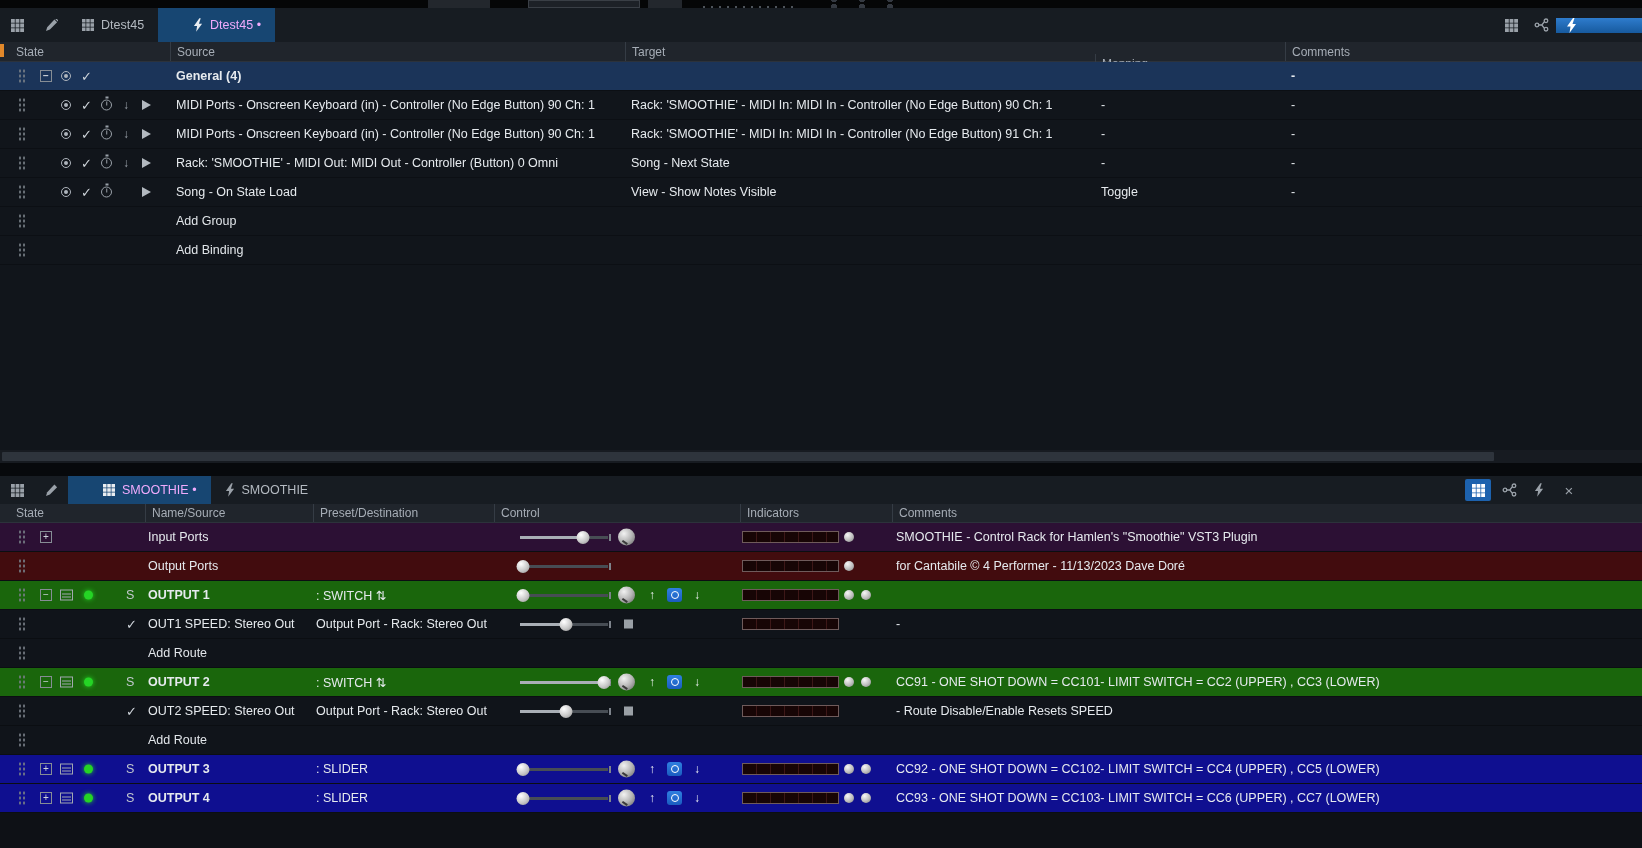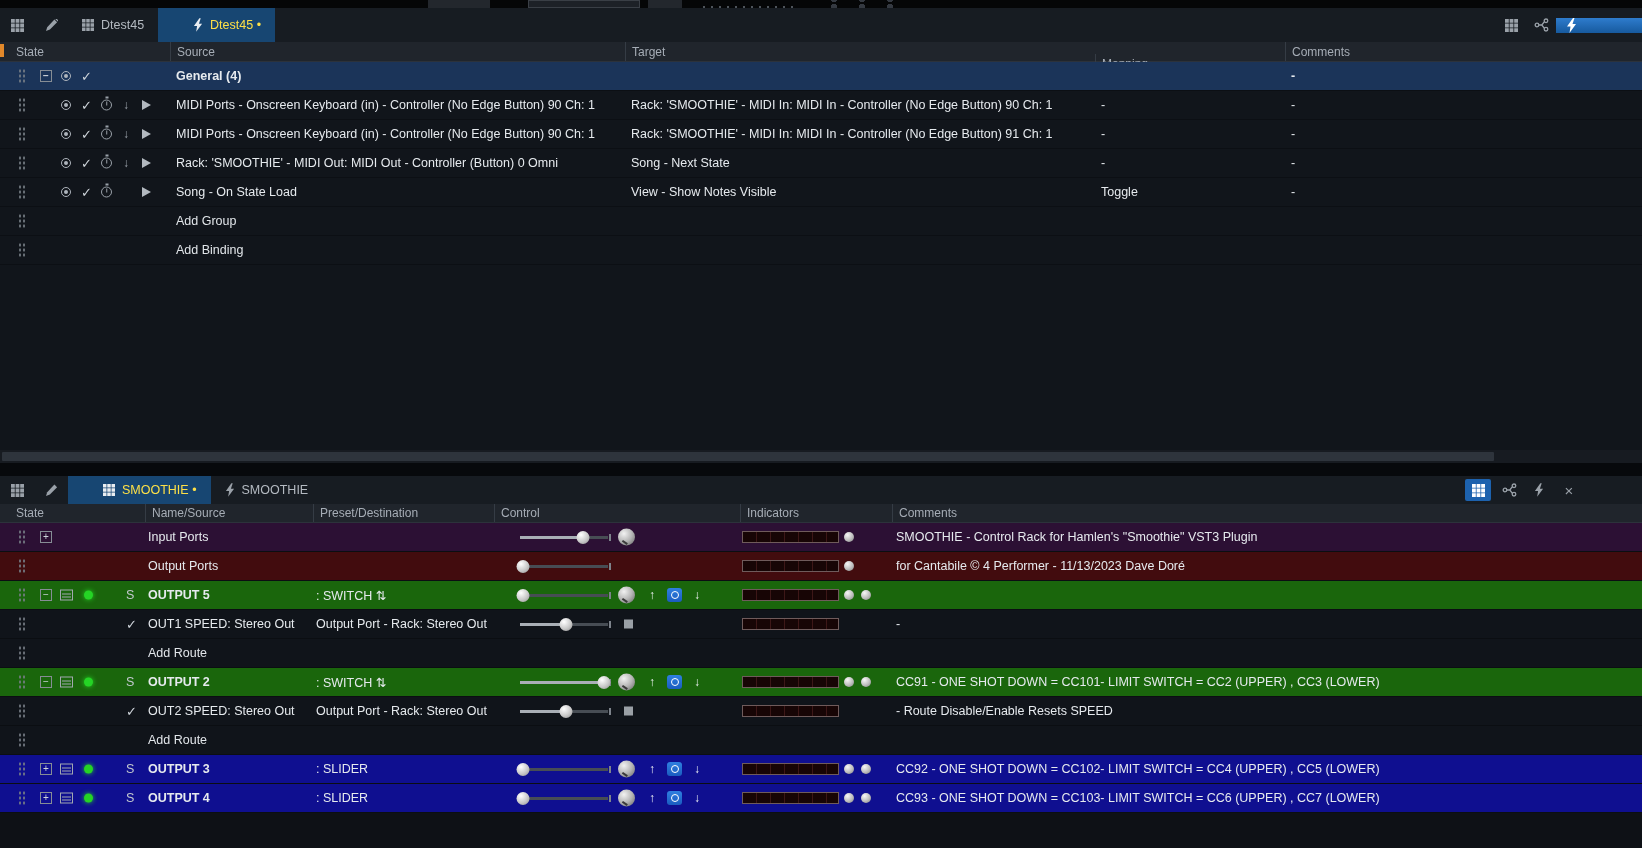--- a/index.html
+++ b/index.html
@@ -23,21 +23,21 @@
   .bottom-pane { height:372px; display:flex; flex-direction:column; flex:none; }
   .splitter { height:13px; background:#07090c; flex:none; }
 
   
   .tabbar { display:flex; align-items:stretch; background:#171c22; flex:none; }
   .top-tabbar { height:34px; }
   .bot-tabbar { height:28px; }
   .iconbtn { width:34px; display:flex; align-items:center; justify-content:center; color:#9aa1a9; cursor:pointer; }
   .tab { display:flex; align-items:center; gap:7px; padding:0 14px; color:#b4bac1; font-size:12.5px; white-space:nowrap; cursor:pointer; }
   .tab .tabicon { color:#9aa1a9; display:flex; }
-  .tab.active { background:#174672; color:#fde047;padding-left:35px; }
+  .tab.active { background:#174672; color:#f0abfc;padding-left:35px; }
   .tab.active .tabicon { color:#e9edf1; }
   .rtools { margin-left:auto; display:flex; align-items:center; }
   .ricon { width:30px; height:100%; display:flex; align-items:center; justify-content:center; color:#9aa1a9; cursor:pointer; }
   .ricon.bluebg { background:#1d62ae; color:#fff; height:22px; width:26px; border-radius:2px; margin:0 3px; align-self:center; }
   .corner-blue { width:86px; background:linear-gradient(180deg,#2e7ccd,#175a9e); display:flex; align-items:center; color:#fff; padding-left:10px; }
 
   
   .hdr { display:flex; background:#20252c; border-bottom:1px solid #2c323b; color:#a6adb6; font-size:12px; flex:none; }
   .top-hdr { height:20px; }
   .bot-hdr { height:19px; }
@@ -400,21 +400,21 @@
     </div>
 
     <div class="brow row-green">
       <div class="cell b-state">
         <span class="ic drag" style="left:18px"></span>
         <span class="ic ebox" style="left:40px">−</span>
         <span class="ic rackic" style="left:60px"></span>
         <span class="ic led" style="left:84px"></span>
         <span class="ic sletter" style="left:126px">S</span>
       </div>
-      <div class="cell b-name bold">OUTPUT 5</div>
+      <div class="cell b-name bold">OUTPUT 1</div>
       <div class="cell b-preset">: SWITCH ⇅</div>
       <div class="cell b-control">
         <span class="slider" style="left:26px">
           <span class="s-track"></span>
           <span class="s-fill" style="width: 3%;"></span>
           <span class="s-handle" style="left: 3%;"></span>
         </span>
         <span class="knob" style="left:124px"></span>
         <span class="ctl-arr" style="left:155px">↑</span>
         <span class="midiic" style="left:173px"></span>

